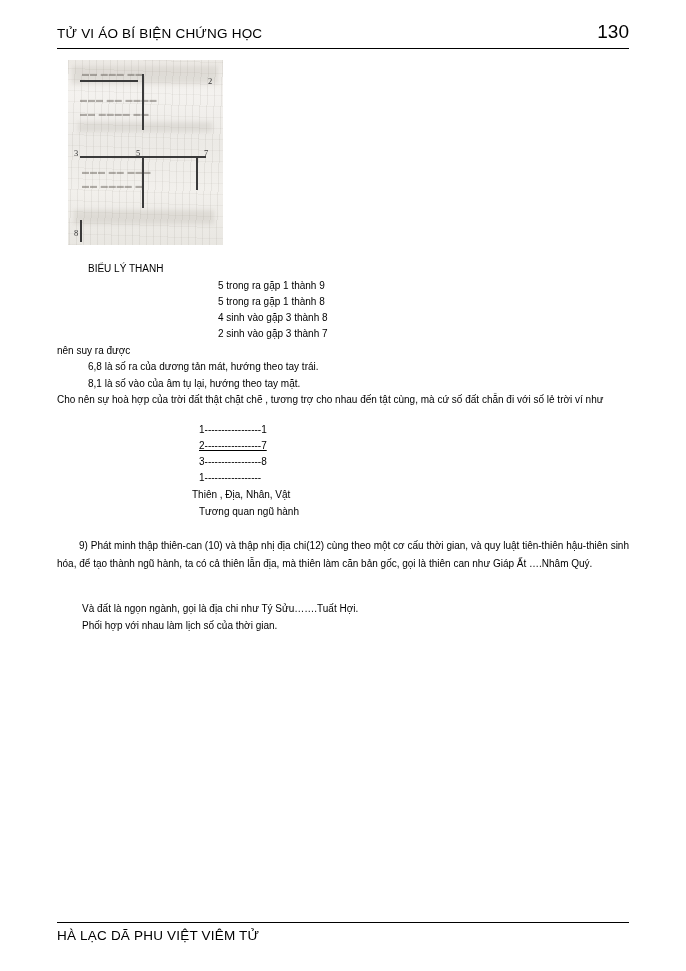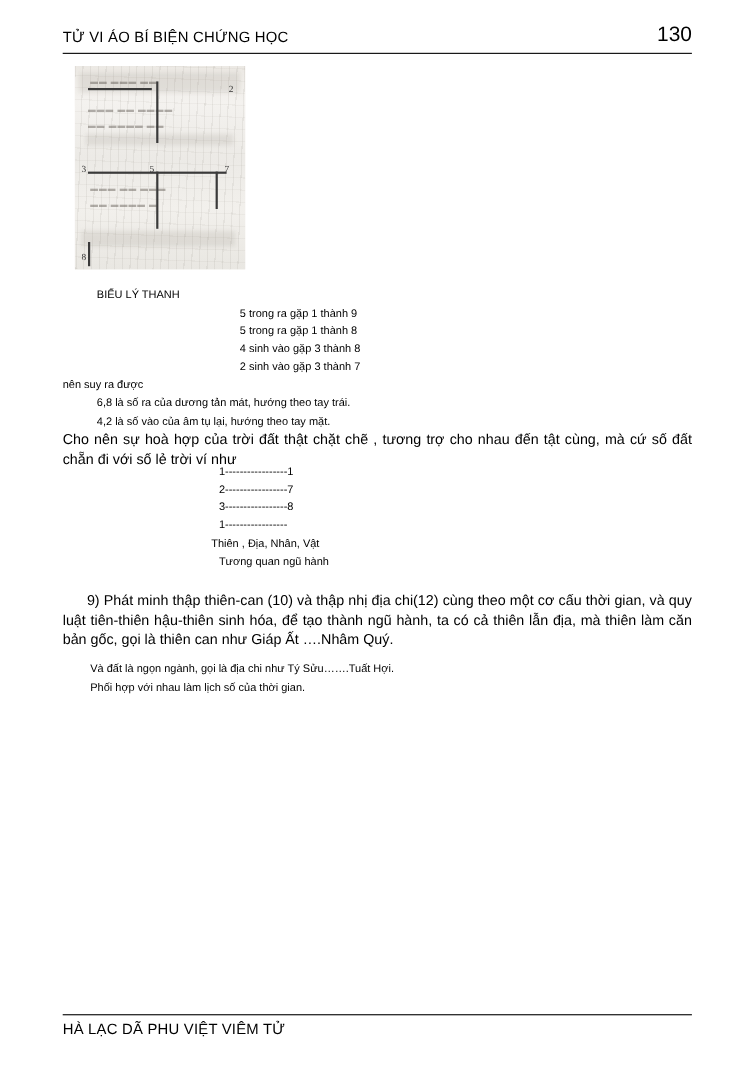--- a/index.html
+++ b/index.html
@@ -101,21 +101,21 @@
 
   
   .txt {
     position: absolute;
     font-size: 10px;
     line-height: 17.6px;
     white-space: pre;
   }
   .block {
     position: absolute;
-    font-size: 13px;
+    font-size: 10px;
     line-height: 17.6px;
     width: 572px;
     text-align: justify;
   }
 
   
   .footer-rule {
     position: absolute;
     left: 57px;
     top: 922px;
@@ -171,26 +171,26 @@
 
   <div class="txt" style="left:88px; top:260px;">BIỂU LÝ THANH</div>
 
   <div class="txt" style="left:218px; top:277px;text-align:center;">5 trong ra gặp 1 thành 9</div>
   <div class="txt" style="left:218px; top:293px;">5 trong ra gặp 1 thành 8</div>
   <div class="txt" style="left:218px; top:309px;">4 sinh vào gặp 3 thành 8</div>
   <div class="txt" style="left:218px; top:325px;">2 sinh vào gặp 3 thành 7</div>
 
   <div class="txt" style="left:57px; top:342px;">nên suy ra được</div>
   <div class="txt" style="left:88px; top:358px;">6,8 là số ra của dương tản mát, hướng theo tay trái.</div>
-  <div class="txt" style="left:88px; top:375px;">4,2 là số vào của âm tụ lại, hướng theo tay mặt.</div>
+  <div class="txt" style="left:88px; top:375px;">8,1 là số vào của âm tụ lại, hướng theo tay mặt.</div>
 
   <div class="block" style="left:57px; top:391px;">Cho nên sự hoà hợp của trời đất thật chặt chẽ , tương trợ cho nhau đến tật cùng, mà cứ số đất chẵn đi với số lẻ trời ví như</div>
 
   <div class="txt" style="left:199px; top:421px;">1-----------------1</div>
-  <div class="txt" style="left:199px; top:437px;">2-----------------7</div>
+  <div class="txt" style="left:199px; top:437px;text-decoration:underline;">2-----------------7</div>
   <div class="txt" style="left:199px; top:453px;">3-----------------8</div>
   <div class="txt" style="left:199px; top:469px;">1-----------------</div>
 
   <div class="txt" style="left:192px; top:486px;">Thiên , Địa, Nhân, Vật</div>
   <div class="txt" style="left:199px; top:503px;">Tương quan ngũ hành</div>
 
   <div class="block" style="left:57px; top:537px; text-indent:22px;">9) Phát minh thập thiên-can (10) và thập nhị địa chi(12) cùng theo một cơ cấu thời gian, và quy luật tiên-thiên hậu-thiên sinh hóa, để tạo thành ngũ hành, ta có cả thiên lẫn địa, mà thiên làm căn bản gốc, gọi là thiên can như Giáp Ất ….Nhâm Quý.</div>
 
   <div class="txt" style="left:82px; top:617px;">Phối hợp với nhau làm lịch số của thời gian.</div>
   <div class="txt" style="left:82px; top:600px;">Và đất là ngọn ngành, gọi là địa chi như Tý Sửu…….Tuất Hợi.</div>

